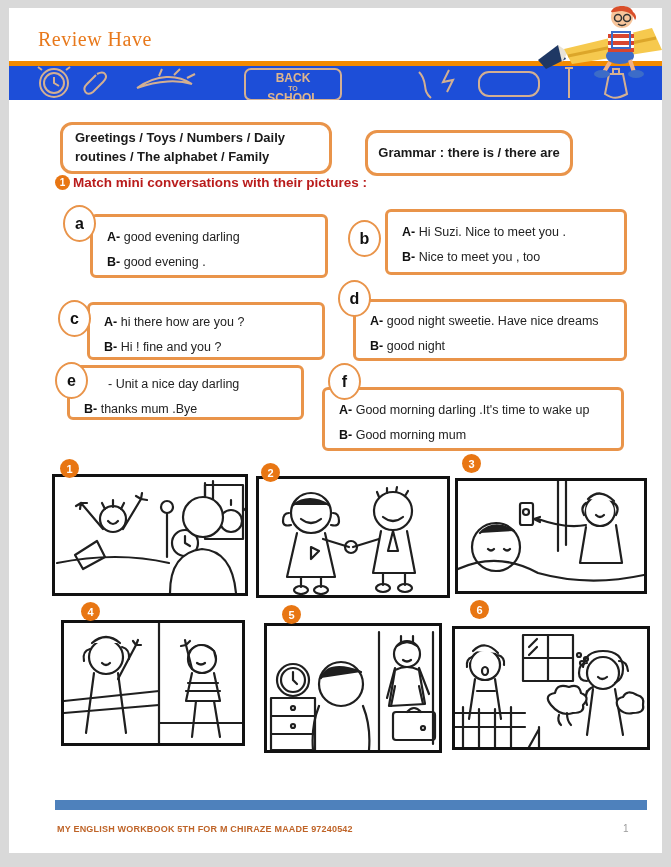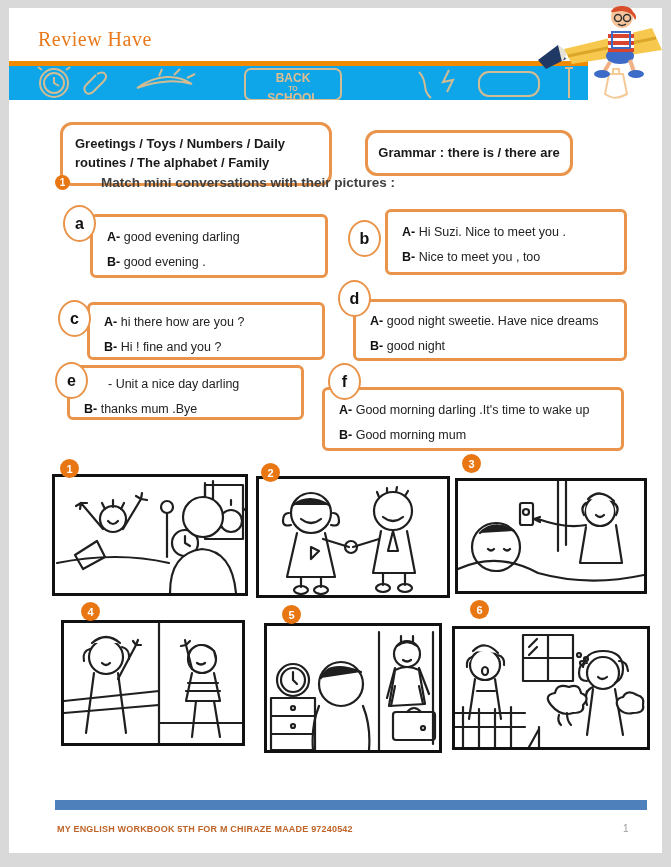--- a/index.html
+++ b/index.html
@@ -6,38 +6,38 @@
   body{
     width:671px;height:867px;position:relative;background:#d9d9d9;
     font-family:"Liberation Sans", sans-serif;overflow:hidden;
   }
   .page{position:absolute;left:9px;top:8px;width:653px;height:845px;background:#ffffff;}
 
   .doc-title{
     position:absolute;left:29px;top:20px;font-family:"Liberation Serif", serif;
     font-size:20px;color:#e8791c;letter-spacing:.5px;
   }
-  .banner{position:absolute;left:0;top:53px;width:579px;height:39px;background:#0ea5e9;}
+  .banner{position:absolute;left:0;top:53px;width:653px;height:39px;background:#1d4ed8;}
   .banner-stripe{position:absolute;left:0;top:0;width:100%;height:5px;background:#f28a00;}
   .banner svg{position:absolute;left:0;top:5px;}
 
   .pencil-art{position:absolute;right:0;top:-4px;width:128px;height:78px;}
 
   .topic-box{
     position:absolute;border:3px solid #e9944a;border-radius:12px;background:#fff;
     font-size:13px;font-weight:bold;color:#1a1a1a;line-height:1.45;
     display:flex;align-items:center;box-sizing:border-box;
   }
   .exercise-line{position:absolute;left:46px;top:167px;display:flex;align-items:center;}
   .num-badge{
     width:15px;height:15px;border-radius:50%;background:#e87613;color:#fff;
     font-size:10px;font-weight:bold;display:flex;align-items:center;justify-content:center;
     margin-right:3px;flex:0 0 auto;
   }
-  .exercise-text{font-size:13.5px;font-weight:bold;color:#404040;margin-left:28px;}
+  .exercise-text{font-size:13.5px;font-weight:bold;color:#b91c1c;}
 
   .letter-circle{
     position:absolute;width:29px;height:33px;border:2.5px solid #e9944a;border-radius:50%;
     background:#fff;display:flex;align-items:center;justify-content:center;
     font-size:16px;font-weight:bold;color:#111;z-index:3;
   }
   .conv-box{
     position:absolute;border:3px solid #e9944a;border-radius:6px;background:#fff;
     box-sizing:border-box;z-index:2;padding-top:8px;
   }
@@ -100,21 +100,21 @@
     <rect x="74" y="26" width="26" height="22" rx="6" fill="#ffffff"></rect>
     <path d="M74 32 h26 M74 39 h26 M74 46 h26" stroke="#d8452f" stroke-width="4"></path>
     <rect x="78" y="28" width="18" height="16" fill="none" stroke="#3c6cc8" stroke-width="2"></rect>
     <circle cx="88" cy="13" r="11" fill="#f7c59b"></circle>
     <path d="M77 8 c2 -8 20 -8 22 0 c3 2 4 6 2 8 c-2 -6 -6 -8 -13 -9 c-6 0 -9 2 -11 1 Z" fill="#d94f2b"></path>
     <circle cx="84" cy="14" r="3.5" fill="none" stroke="#333" stroke-width="1.5"></circle>
     <circle cx="93" cy="14" r="3.5" fill="none" stroke="#333" stroke-width="1.5"></circle>
     <path d="M84 20 q4 3 8 0" stroke="#333" stroke-width="1.5" fill="none"></path>
   </svg>
 
-  <div class="topic-box" style="left:51px;top:114px;width:272px;height:64px;padding:4px 12px;">
+  <div class="topic-box" style="left:51px;top:114px;width:272px;height:52px;padding:4px 12px;">
     <span>Greetings / Toys / Numbers / Daily routines / The alphabet / Family</span>
   </div>
   <div class="topic-box" style="left:356px;top:122px;width:208px;height:46px;justify-content:center;">
     <span>Grammar : there is / there are</span>
   </div>
 
   <div class="exercise-line">
     <div class="num-badge">1</div>
     <div class="exercise-text">Match mini conversations with their pictures :</div>
   </div>

